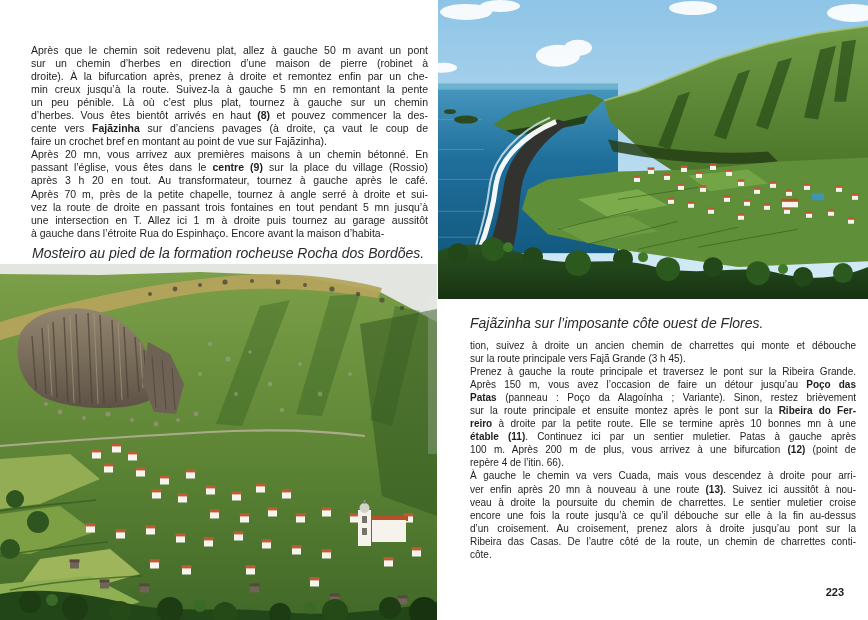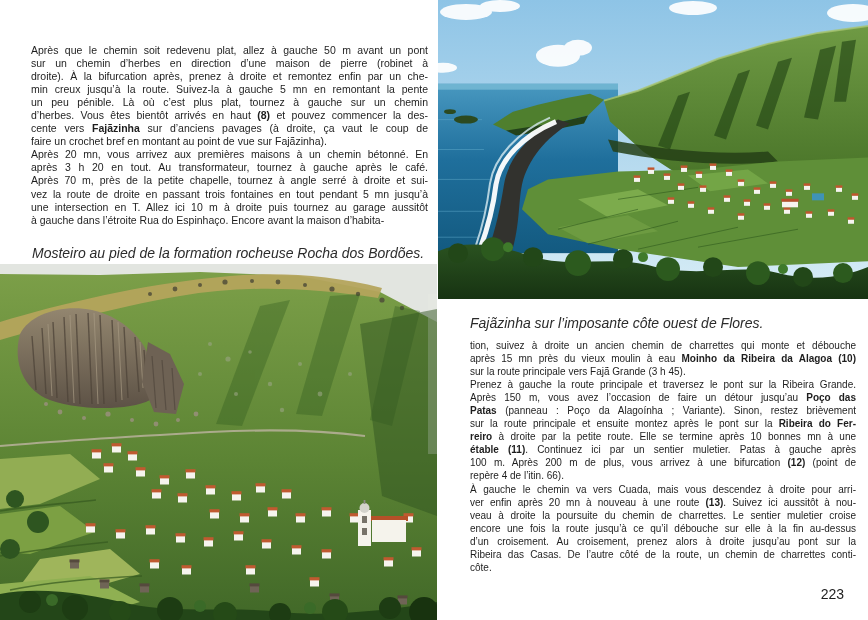--- a/index.html
+++ b/index.html
@@ -10,21 +10,21 @@
     color:#1e1e1e;
   }
   .photo{position:absolute;overflow:hidden;background:#9db77a;}
   .photo svg{display:block;width:100%;height:100%;}
   .body-text{position:absolute;font-size:10.5px;line-height:13.05px;color:#1e1e1e;}
   .body-text.right{font-size:10px;}
   .line{display:block;height:13.05px;text-align:justify;text-align-last:justify;-moz-text-align-last:justify;white-space:nowrap;}
   .line.end{text-align-last:left;-moz-text-align-last:left;}
   .line b{font-weight:700;}
   .caption{position:absolute;font-style:italic;font-size:14px;color:#2b2b2b;}
-  .pagenum{position:absolute;font-size:14px;color:#1e1e1e;}
+  .pagenum{position:absolute;font-size:11px;color:#1e1e1e;font-weight:bold;}
 
   #left-text{left:31px;top:44px;width:397px;}
   #left-caption{left:32px;top:245px;width:397px;}
   #left-photo{left:0;top:264px;width:437px;height:356px;}
 
   #right-photo{left:438px;top:0;width:430px;height:299px;}
   #right-caption{left:470px;top:315px;width:386px;}
   #right-text{left:470px;top:339px;width:386px;}
   #page-number{left:806px;top:586px;width:38px;text-align:right;}
 </style>
@@ -34,24 +34,25 @@
 <div id="left-text" class="body-text">
     <div class="line"><span>Après que le chemin soit redevenu plat, allez à gauche 50 m avant un pont</span></div>
     <div class="line"><span>sur un chemin d’herbes en direction d’une maison de pierre (robinet à</span></div>
     <div class="line"><span>droite). À la bifurcation après, prenez à droite et remontez enfin par un che-</span></div>
     <div class="line"><span>min creux jusqu’à la route. Suivez-la à gauche 5 mn en remontant la pente</span></div>
     <div class="line"><span>un peu pénible. Là où c’est plus plat, tournez à gauche sur un chemin</span></div>
     <div class="line"><span>d’herbes. Vous êtes bientôt arrivés en haut </span><b>(8)</b><span> et pouvez commencer la des-</span></div>
     <div class="line"><span>cente vers </span><b>Fajãzinha</b><span> sur d’anciens pavages (à droite, ça vaut le coup de</span></div>
     <div class="line end"><span>faire un crochet bref en montant au point de vue sur Fajãzinha).</span></div>
     <div class="line"><span>Après 20 mn, vous arrivez aux premières maisons à un chemin bétonné. En</span></div>
+    <div class="line"><span>passant l’église, vous êtes dans le </span><b>centre (9)</b><span> sur la place du village (Rossio)</span></div>
     <div class="line"><span>après 3 h 20 en tout. Au transformateur, tournez à gauche après le café.</span></div>
     <div class="line"><span>Après 70 m, près de la petite chapelle, tournez à angle serré à droite et sui-</span></div>
     <div class="line"><span>vez la route de droite en passant trois fontaines en tout pendant 5 mn jusqu’à</span></div>
-    <div class="line"><span>une intersection en T. Allez ici 10 m à droite puis tournez au garage aussitôt</span></div>
+    <div class="line"><span>une intersection en T. Allez ici 1 m à droite puis tournez au garage aussitôt</span></div>
     <div class="line end"><span>à gauche dans l’étroite Rua do Espinhaço. Encore avant la maison d’habita-</span></div>
   </div>
 
 <div id="left-caption" class="caption">Mosteiro au pied de la formation rocheuse Rocha dos Bordões.</div>
 
 <div id="left-photo" class="photo">
   <svg viewBox="0 0 437 356" preserveAspectRatio="none">
     <defs>
       <linearGradient id="lgrass" x1="0" y1="0" x2="0" y2="1">
         <stop offset="0" stop-color="#7da049"></stop>
@@ -382,21 +383,20 @@
         <circle cx="205" cy="258" r="5" fill="#3f7a2b"></circle>
         <circle cx="345" cy="270" r="5" fill="#3f7a2b"></circle>
     </g>
   </svg>
 </div>
 
 <div id="right-caption" class="caption">Fajãzinha sur l’imposante côte ouest de Flores.</div>
 
 <div id="right-text" class="body-text right">
     <div class="line"><span>tion, suivez à droite un ancien chemin de charrettes qui monte et débouche</span></div>
-    <div class="line"><span>après 15 mn près du vieux moulin à eau </span><b>Moinho da Ribeira da Alagoa (10)</b></div>
     <div class="line end"><span>sur la route principale vers Fajã Grande (3 h 45).</span></div>
     <div class="line"><span>Prenez à gauche la route principale et traversez le pont sur la Ribeira Grande.</span></div>
     <div class="line"><span>Après 150 m, vous avez l’occasion de faire un détour jusqu’au </span><b>Poço das</b></div>
     <div class="line"><b>Patas</b><span> (panneau : Poço da Alagoínha ; Variante). Sinon, restez brièvement</span></div>
     <div class="line"><span>sur la route principale et ensuite montez après le pont sur la </span><b>Ribeira do Fer-</b></div>
     <div class="line"><b>reiro</b><span> à droite par la petite route. Elle se termine après 10 bonnes mn à une</span></div>
     <div class="line"><b>étable (11)</b><span>. Continuez ici par un sentier muletier. Patas à gauche après</span></div>
     <div class="line"><span>100 m. Après 200 m de plus, vous arrivez à une bifurcation </span><b>(12)</b><span> (point de</span></div>
     <div class="line end"><span>repère 4 de l’itin. 66).</span></div>
     <div class="line"><span>À gauche le chemin va vers Cuada, mais vous descendez à droite pour arri-</span></div>

